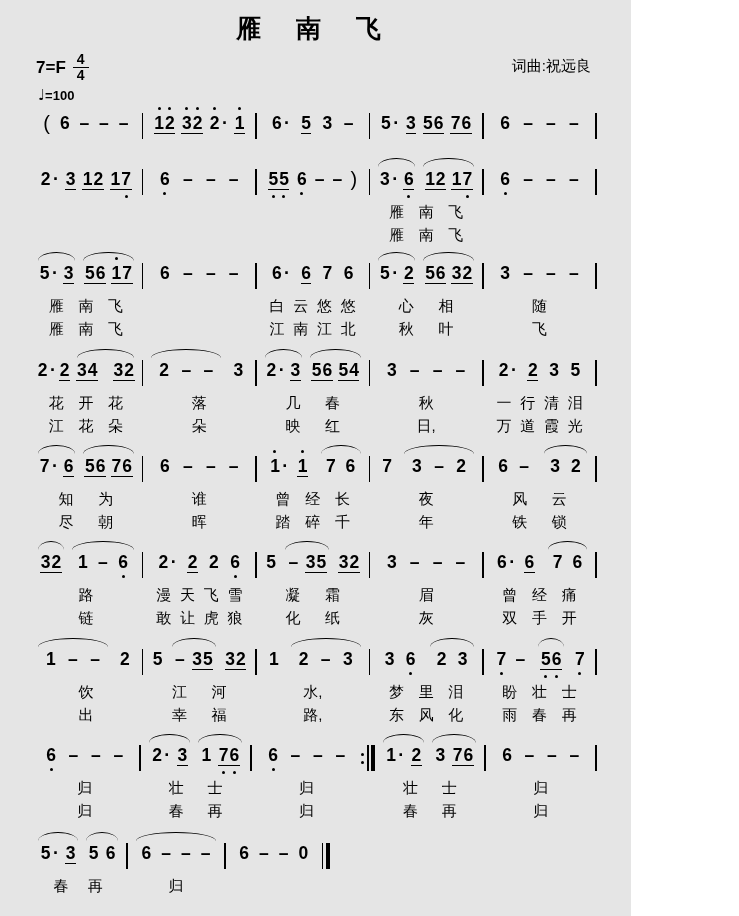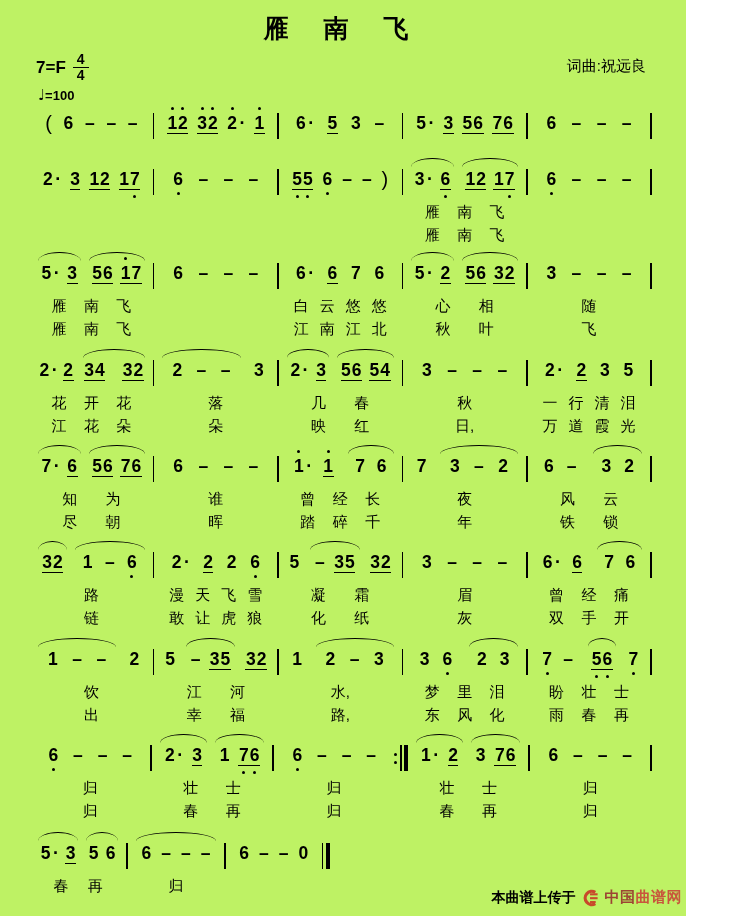--- a/index.html
+++ b/index.html
@@ -1,16 +1,16 @@
 <!DOCTYPE html>
 <html><head>
 <meta charset="utf-8">
 <style>
   html,body{margin:0;padding:0;background:#fff;}
-  .page{position:relative;width:686px;height:916px;background:#bef264;overflow:hidden;
+  .page{position:relative;width:631px;height:916px;background:#e5e5e5;overflow:hidden;
         font-family:"Liberation Sans","DejaVu Sans",sans-serif;color:#000;}
   
   .title{position:absolute;top:12px;left:0;width:100%;text-align:center;
          font-size:25px;font-weight:bold;letter-spacing:14px;}
   .keysig{position:absolute;left:36px;top:52px;font-size:17px;font-weight:bold;display:flex;align-items:center;}
   .frac{display:inline-block;text-align:center;font-size:14px;font-weight:bold;line-height:1.1;margin-left:7px;}
   .frac .num{display:block;border-bottom:1.6px solid #000;padding:0 4px;}
   .frac .den{display:block;}
   .tempo{position:absolute;left:38px;top:86px;font-size:13px;font-weight:bold;}
   .tempo .glyph{font-family:"DejaVu Sans",sans-serif;font-size:15px;}
@@ -913,23 +913,13 @@
           <div class="lc" style="flex: 1 1 0%;">
             <span class="ly">归</span>
           </div>
           <div class="bsp"></div>
           <div class="lc" style="flex: 1 1 0%;"></div>
           <div class="bsp w3"></div>
         </div>
       </div>
     </div>
 
-  <div class="footer">
-    <span class="upload">本曲谱上传于</span>
-    <svg class="logo" width="19" height="18" viewBox="0 0 20 19">
-      <path d="M15 3.5 A7 7 0 1 0 15 15.5" fill="none" stroke="#c8492b" stroke-width="3.4"></path>
-      <rect x="9.5" y="4.5" width="8" height="2.2" fill="#c8492b"></rect>
-      <rect x="9.5" y="8.6" width="8" height="2.2" fill="#c8492b"></rect>
-      <rect x="9.5" y="12.7" width="6" height="2.2" fill="#c8492b"></rect>
-    </svg>
-    <span class="sitename"><span style="color: rgb(156, 68, 51);">中国</span><span style="color: rgb(200, 87, 60);">曲谱网</span></span>
-  </div>
 </div>
 
 </body></html>

